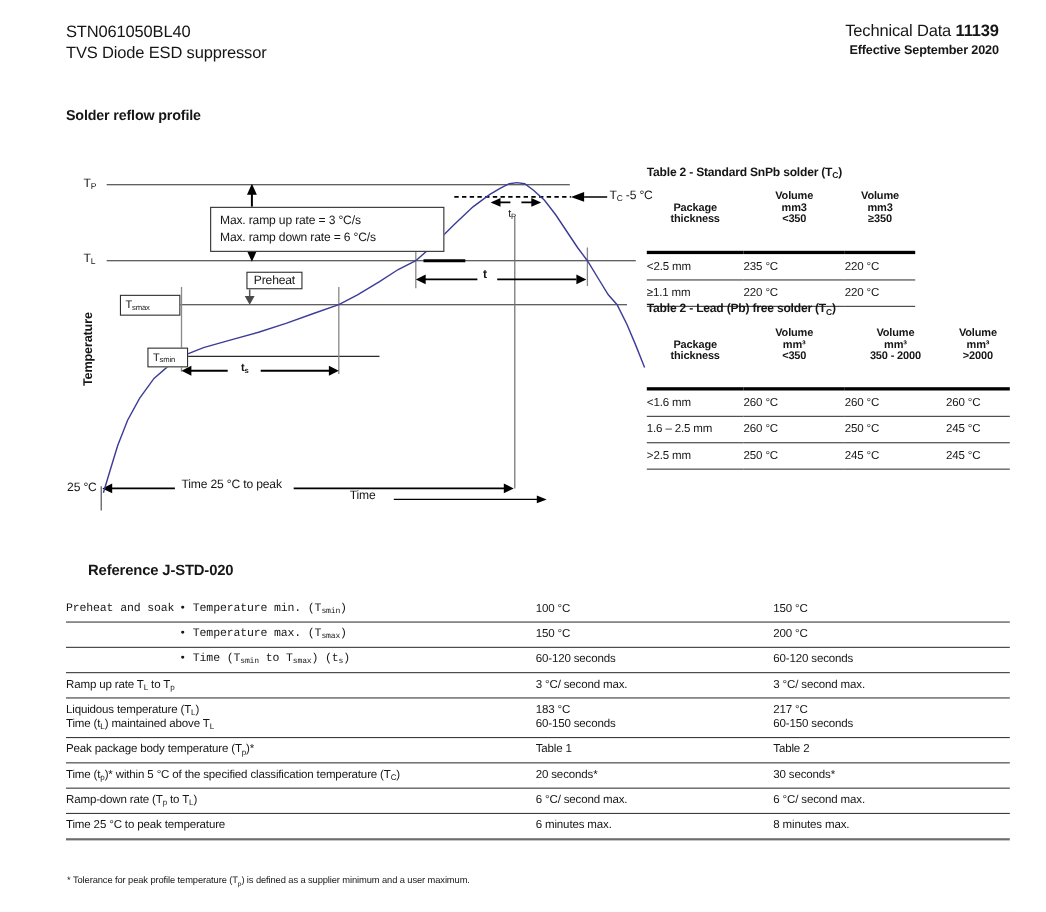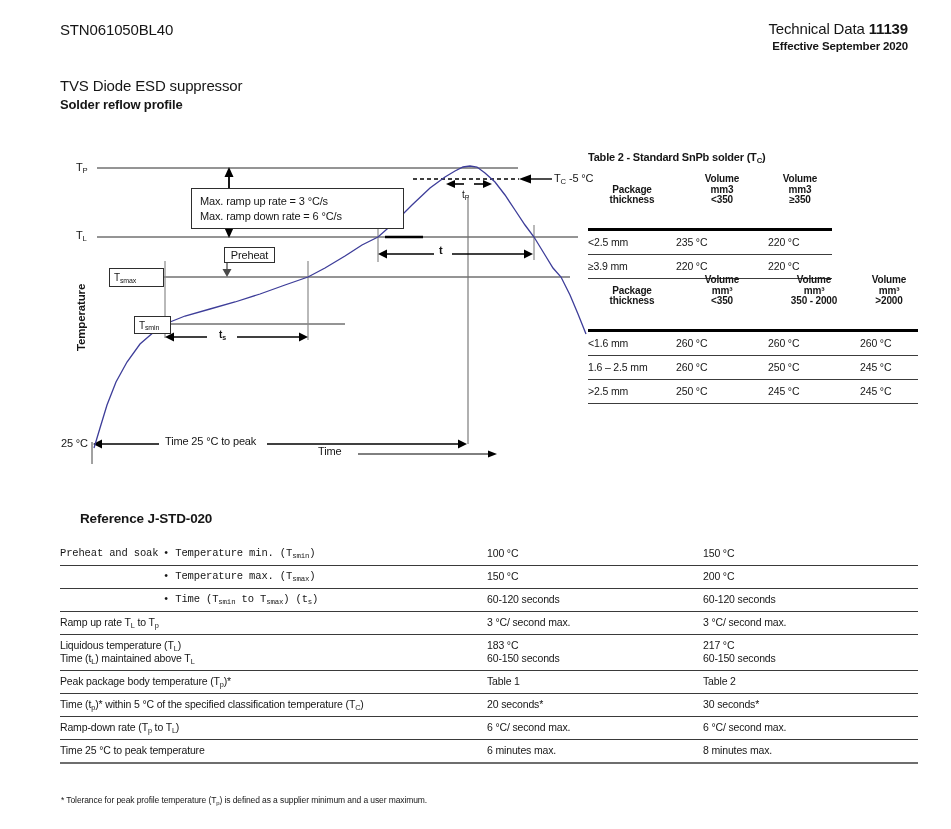--- a/index.html
+++ b/index.html
@@ -4,21 +4,21 @@
 <style>
   html,body{margin:0;padding:0;background:#e8e8e8;}
   .page{position:relative;width:951px;height:829px;background:#ffffff;margin:0 auto;
         font-family:"Liberation Sans","DejaVu Sans",sans-serif;color:#161616;
         letter-spacing:-0.15px;overflow:hidden;}
   .abs{position:absolute;}
   sub{font-size:0.7em;vertical-align:baseline;position:relative;top:0.28em;line-height:0;}
 
   
   .prod-name{left:60px;top:20px;font-size:15px;font-weight:500;line-height:20px;}
-  .prod-sub{left:60px;top:40px;font-size:15px;font-weight:500;margin-top:37px;}
+  .prod-sub{left:60px;top:40px;font-size:15px;font-weight:500;}
   .doc-line{right:43px;top:20px;font-size:15px;text-align:right;}
   .doc-num{font-weight:bold;}
   .doc-eff{right:43px;top:40px;font-size:11.5px;font-weight:bold;text-align:right;}
   .sec-title{left:60px;top:97px;font-size:13px;font-weight:bold;}
   .ref-title{left:60px;top:511px;font-size:13.5px;font-weight:bold;padding-left:20px;}
 
   
   .diag{left:55px;top:148px;width:565px;height:330px;}
   .diag svg{position:absolute;left:0;top:0;}
   .dlbl{position:absolute;font-size:11px;white-space:nowrap;}
@@ -169,27 +169,28 @@
           <div>&lt;350</div>
       </div>
       <div class="shead">
         <div>Volume</div>
           <div>mm3</div>
           <div>≥350</div>
       </div>
       <div class="scell">&lt;2.5 mm</div>
       <div class="scell">235 °C</div>
       <div class="scell">220 °C</div>
-      <div class="scell">≥3.9 mm</div>
+      <div class="scell">≥1.1 mm</div>
       <div class="scell">220 °C</div>
       <div class="scell">220 °C</div>
     </div>
   </div>
 
   <div class="stable t2">
+    <div class="ttl"><span>Table 2 - Lead (Pb) free solder (T</span><sub>C</sub><span>)</span></div>
     <div class="sgrid">
       <div class="shead">
         <div>Package</div>
           <div>thickness</div>
       </div>
       <div class="shead">
         <div>Volume</div>
           <div>mm³</div>
           <div>&lt;350</div>
       </div>

